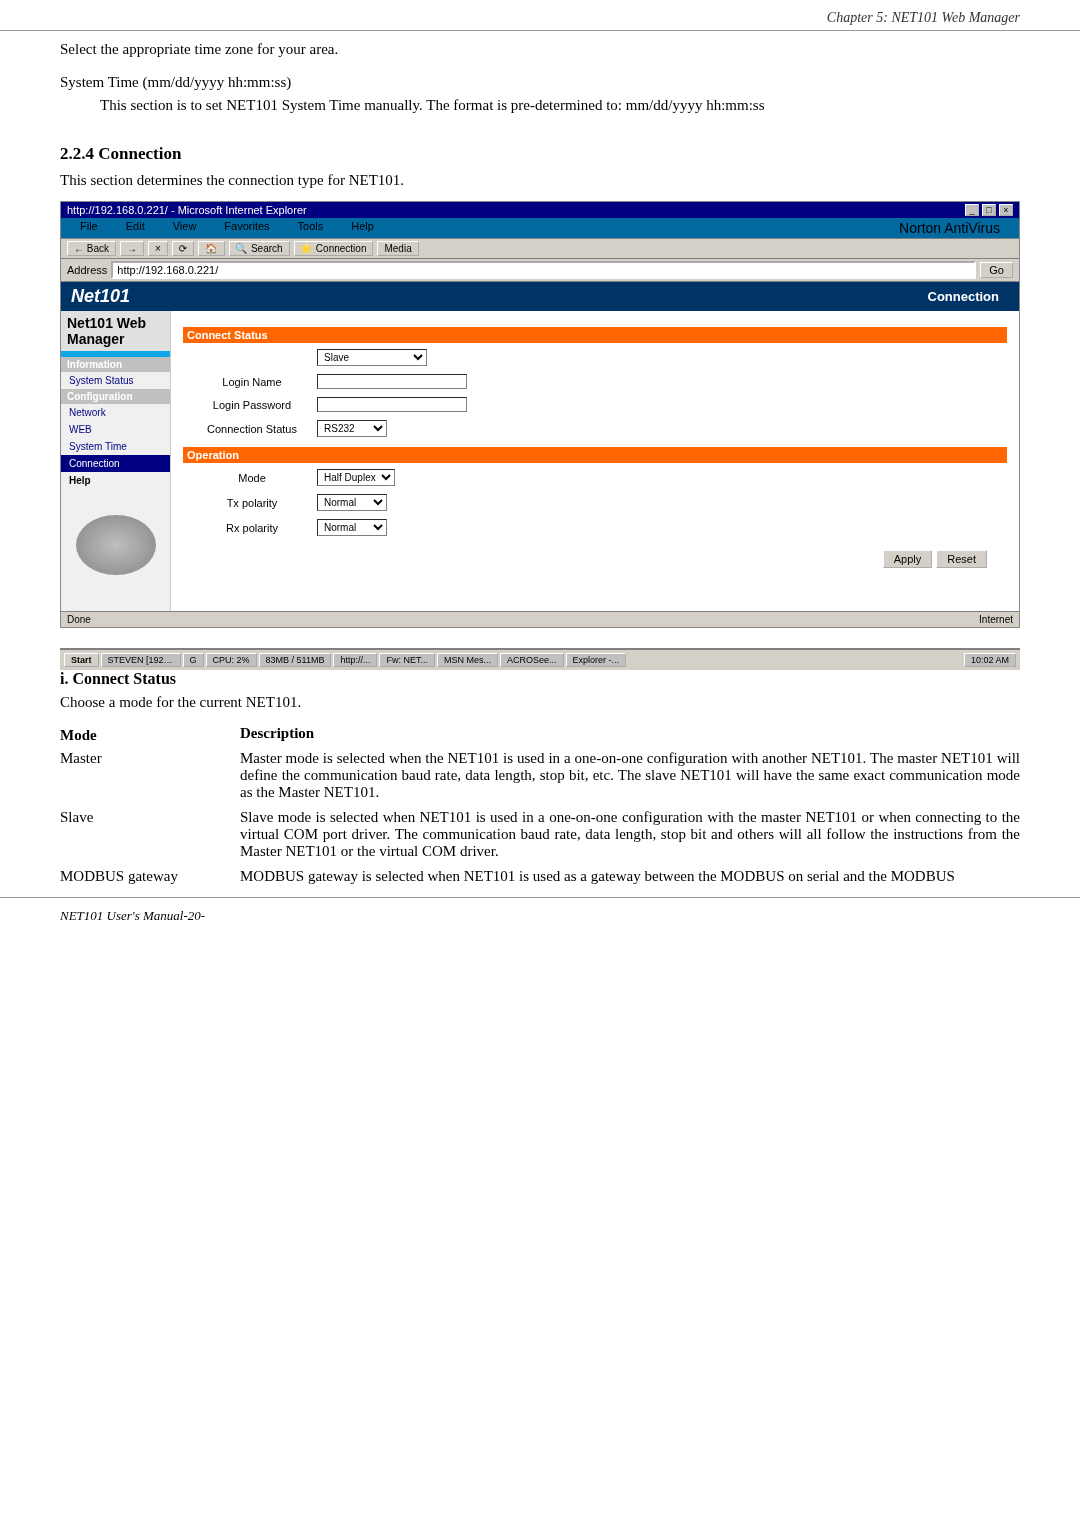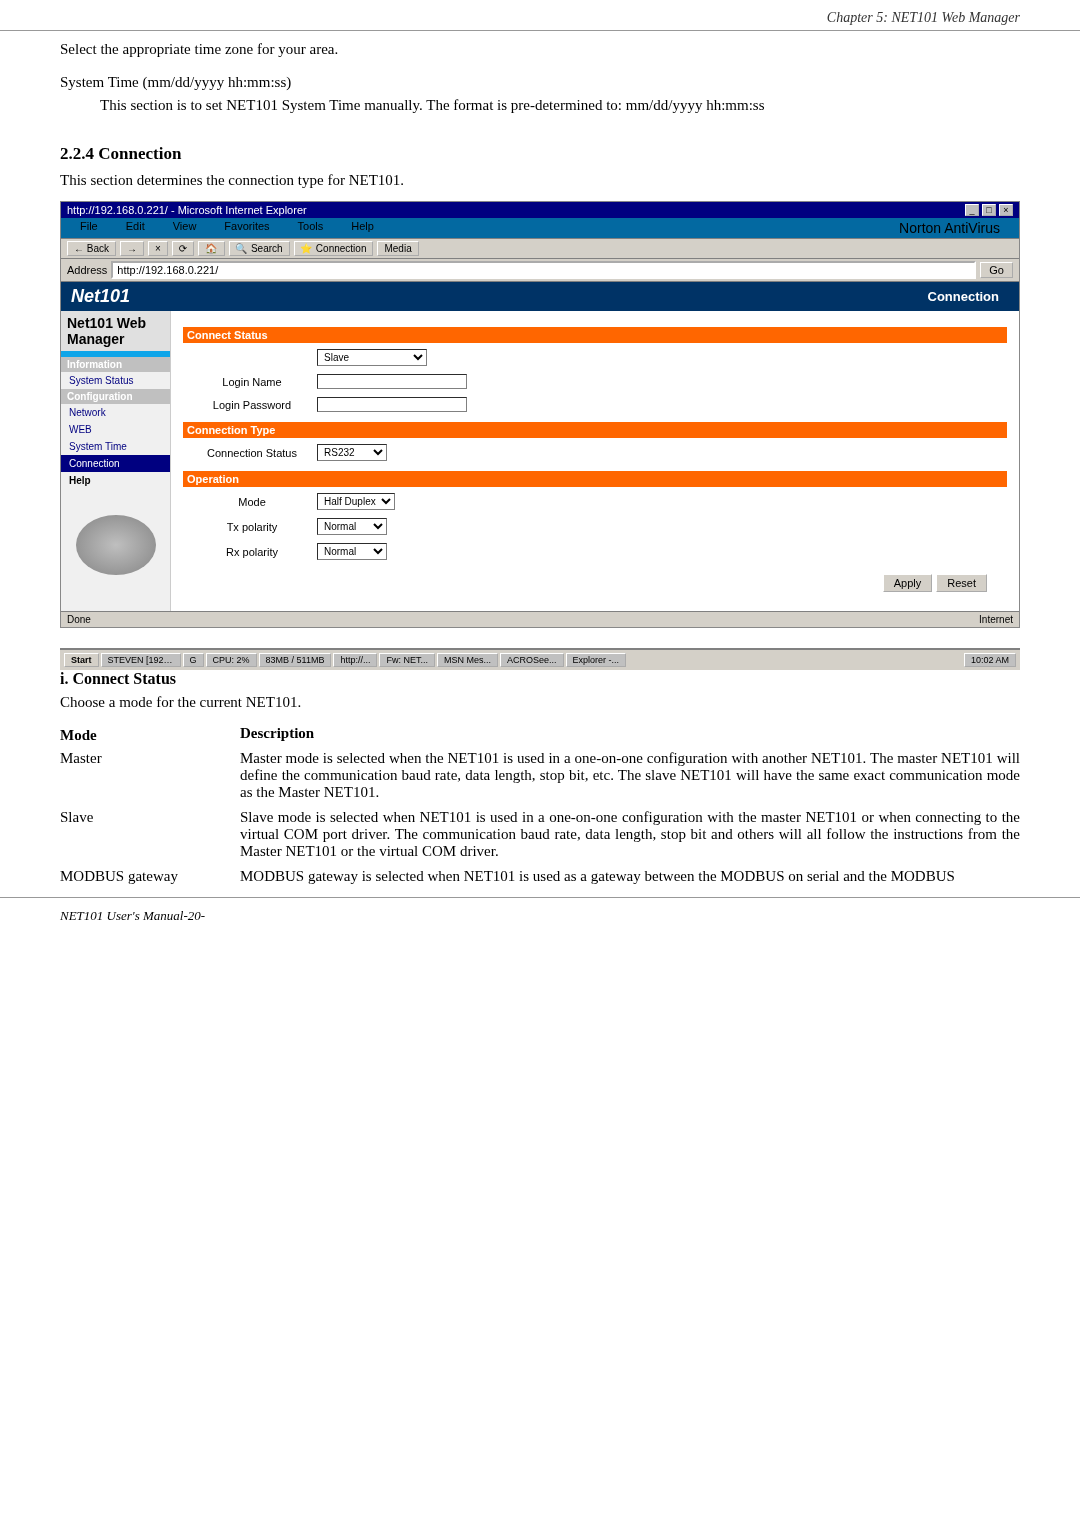--- a/index.html
+++ b/index.html
@@ -506,21 +506,20 @@
           </div>
         </div>
 
         <div class="form-row">
           <div class="form-label">Login Password</div>
           <div class="form-control">
             <input class="form-input" type="password" style="">
           </div>
         </div>
 
-        <div class="form-section-header">Connection Type</div>
 
         <div class="form-row">
           <div class="form-label">Connection Status</div>
           <div class="form-control">
             <select class="form-select">
               <option>RS232</option>
               <option>RS485</option>
               <option>RS422</option>
             </select>
           </div>

